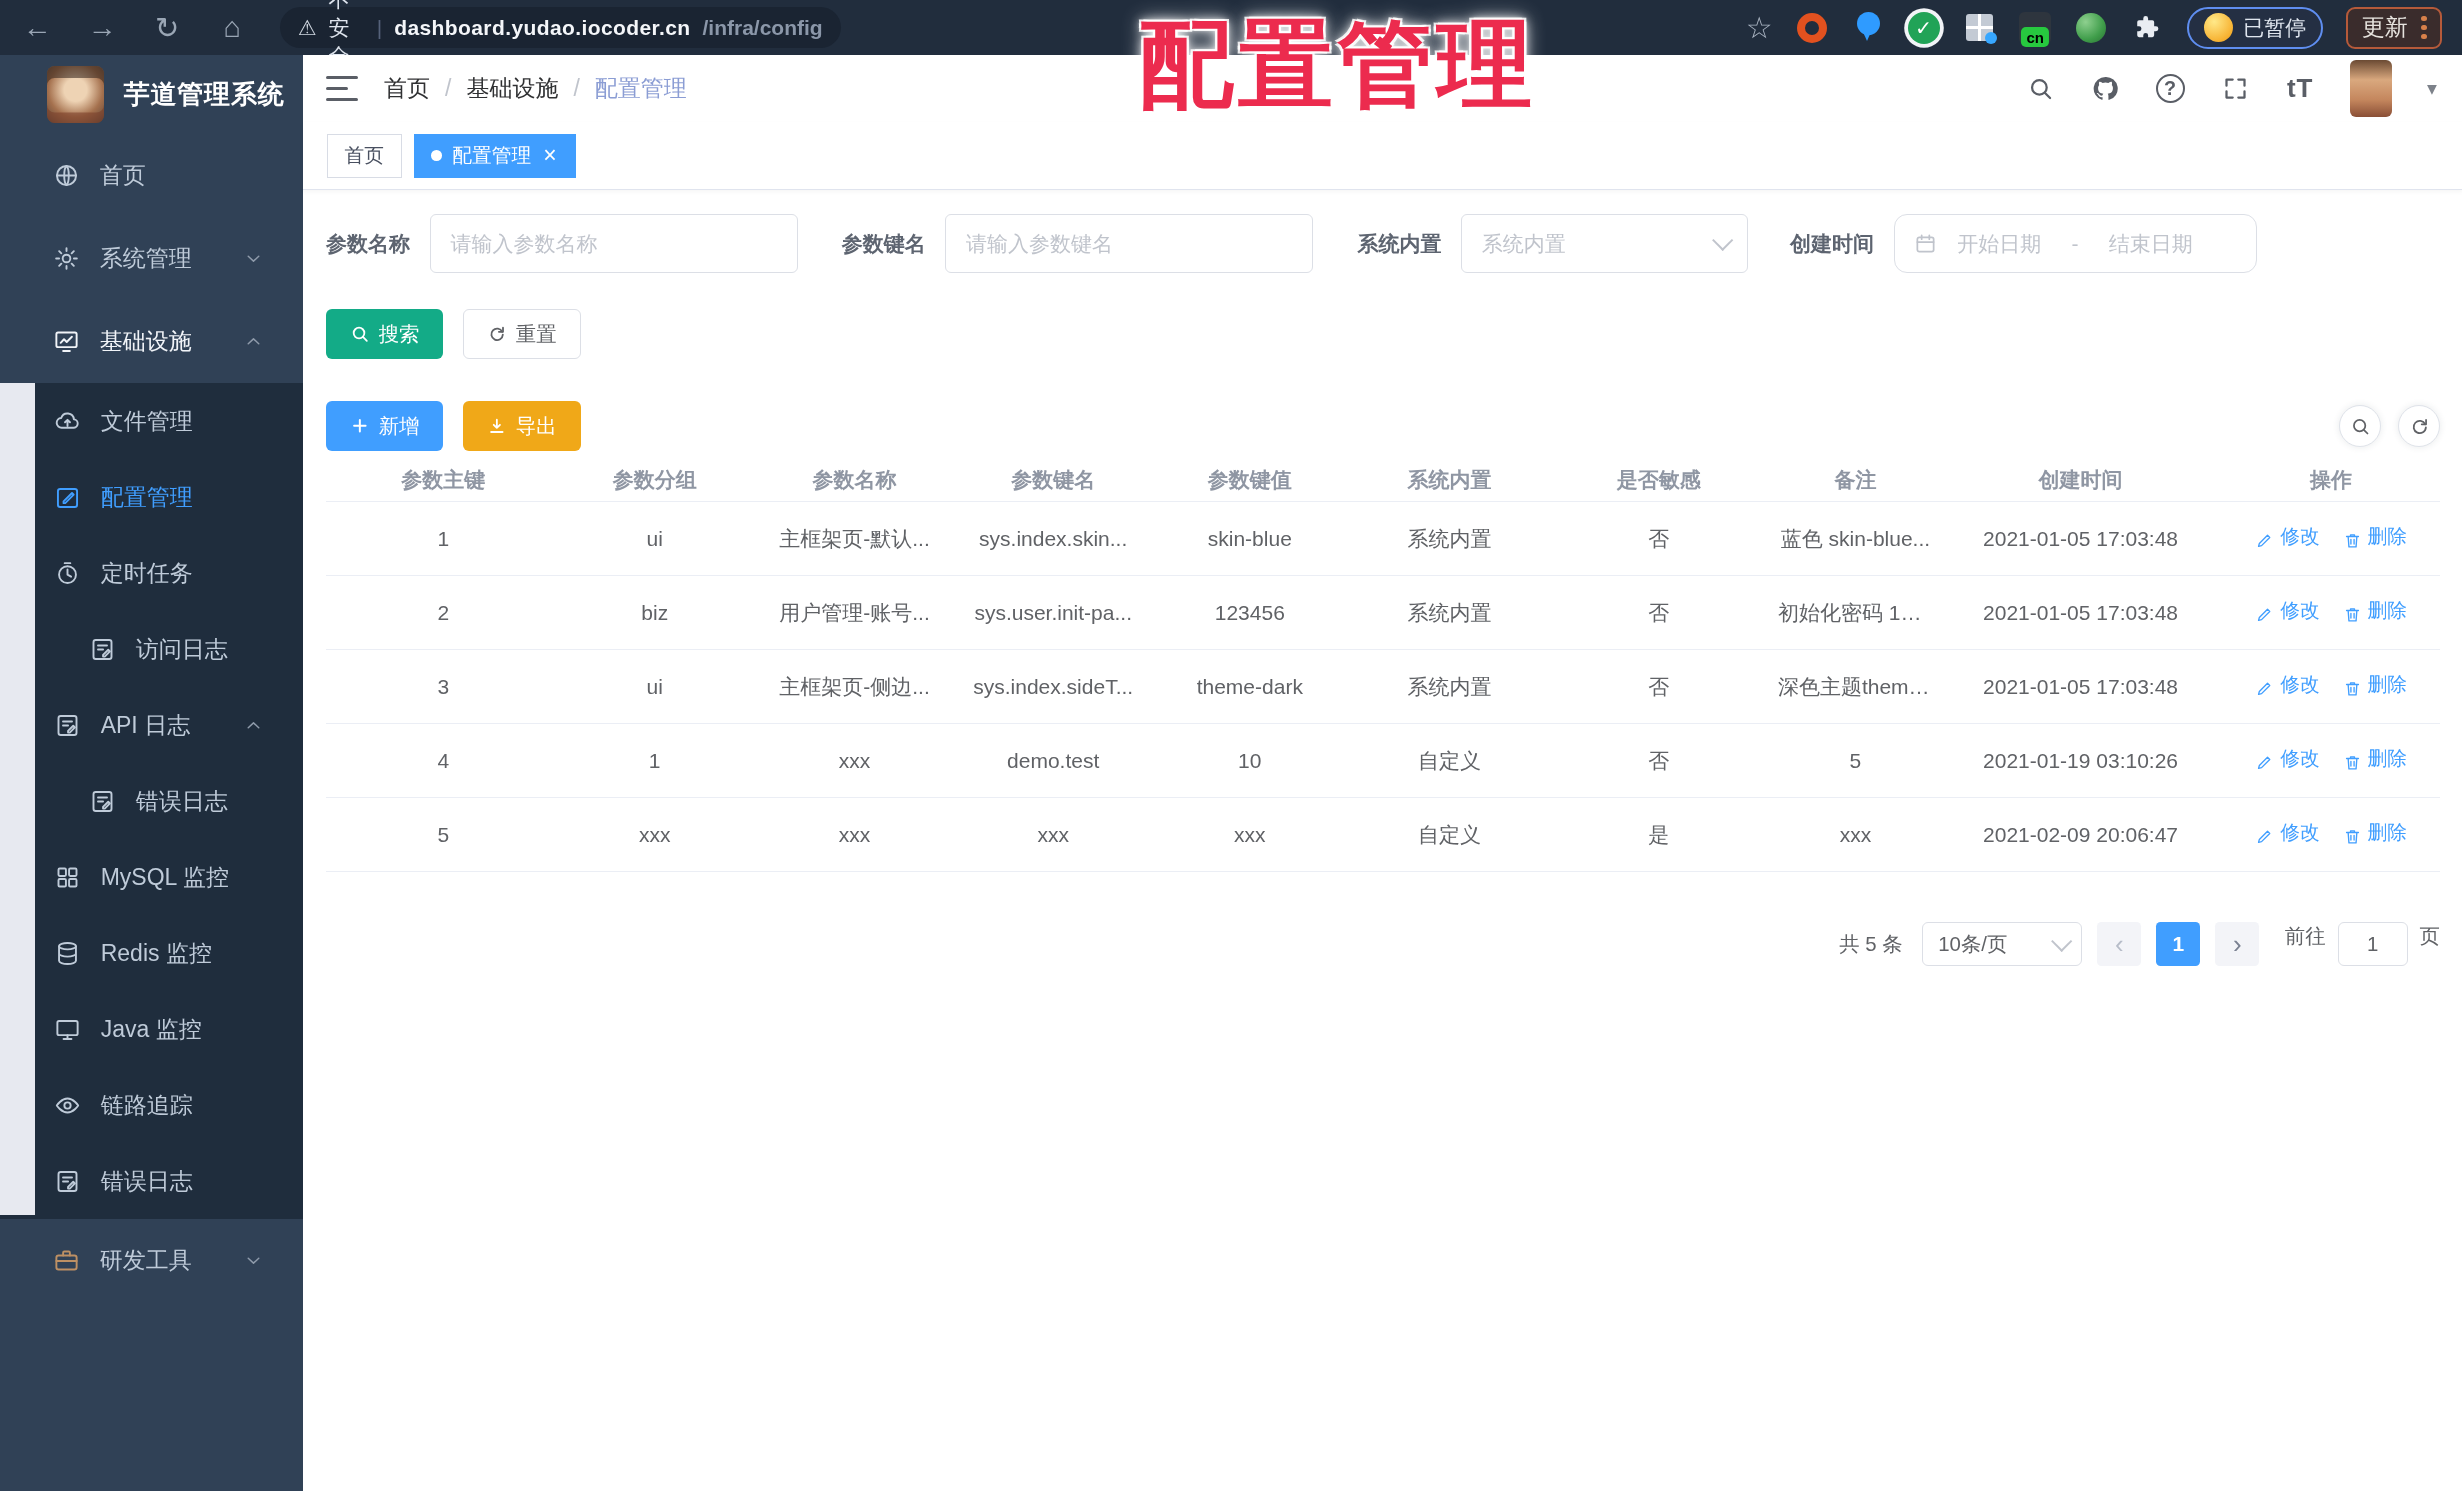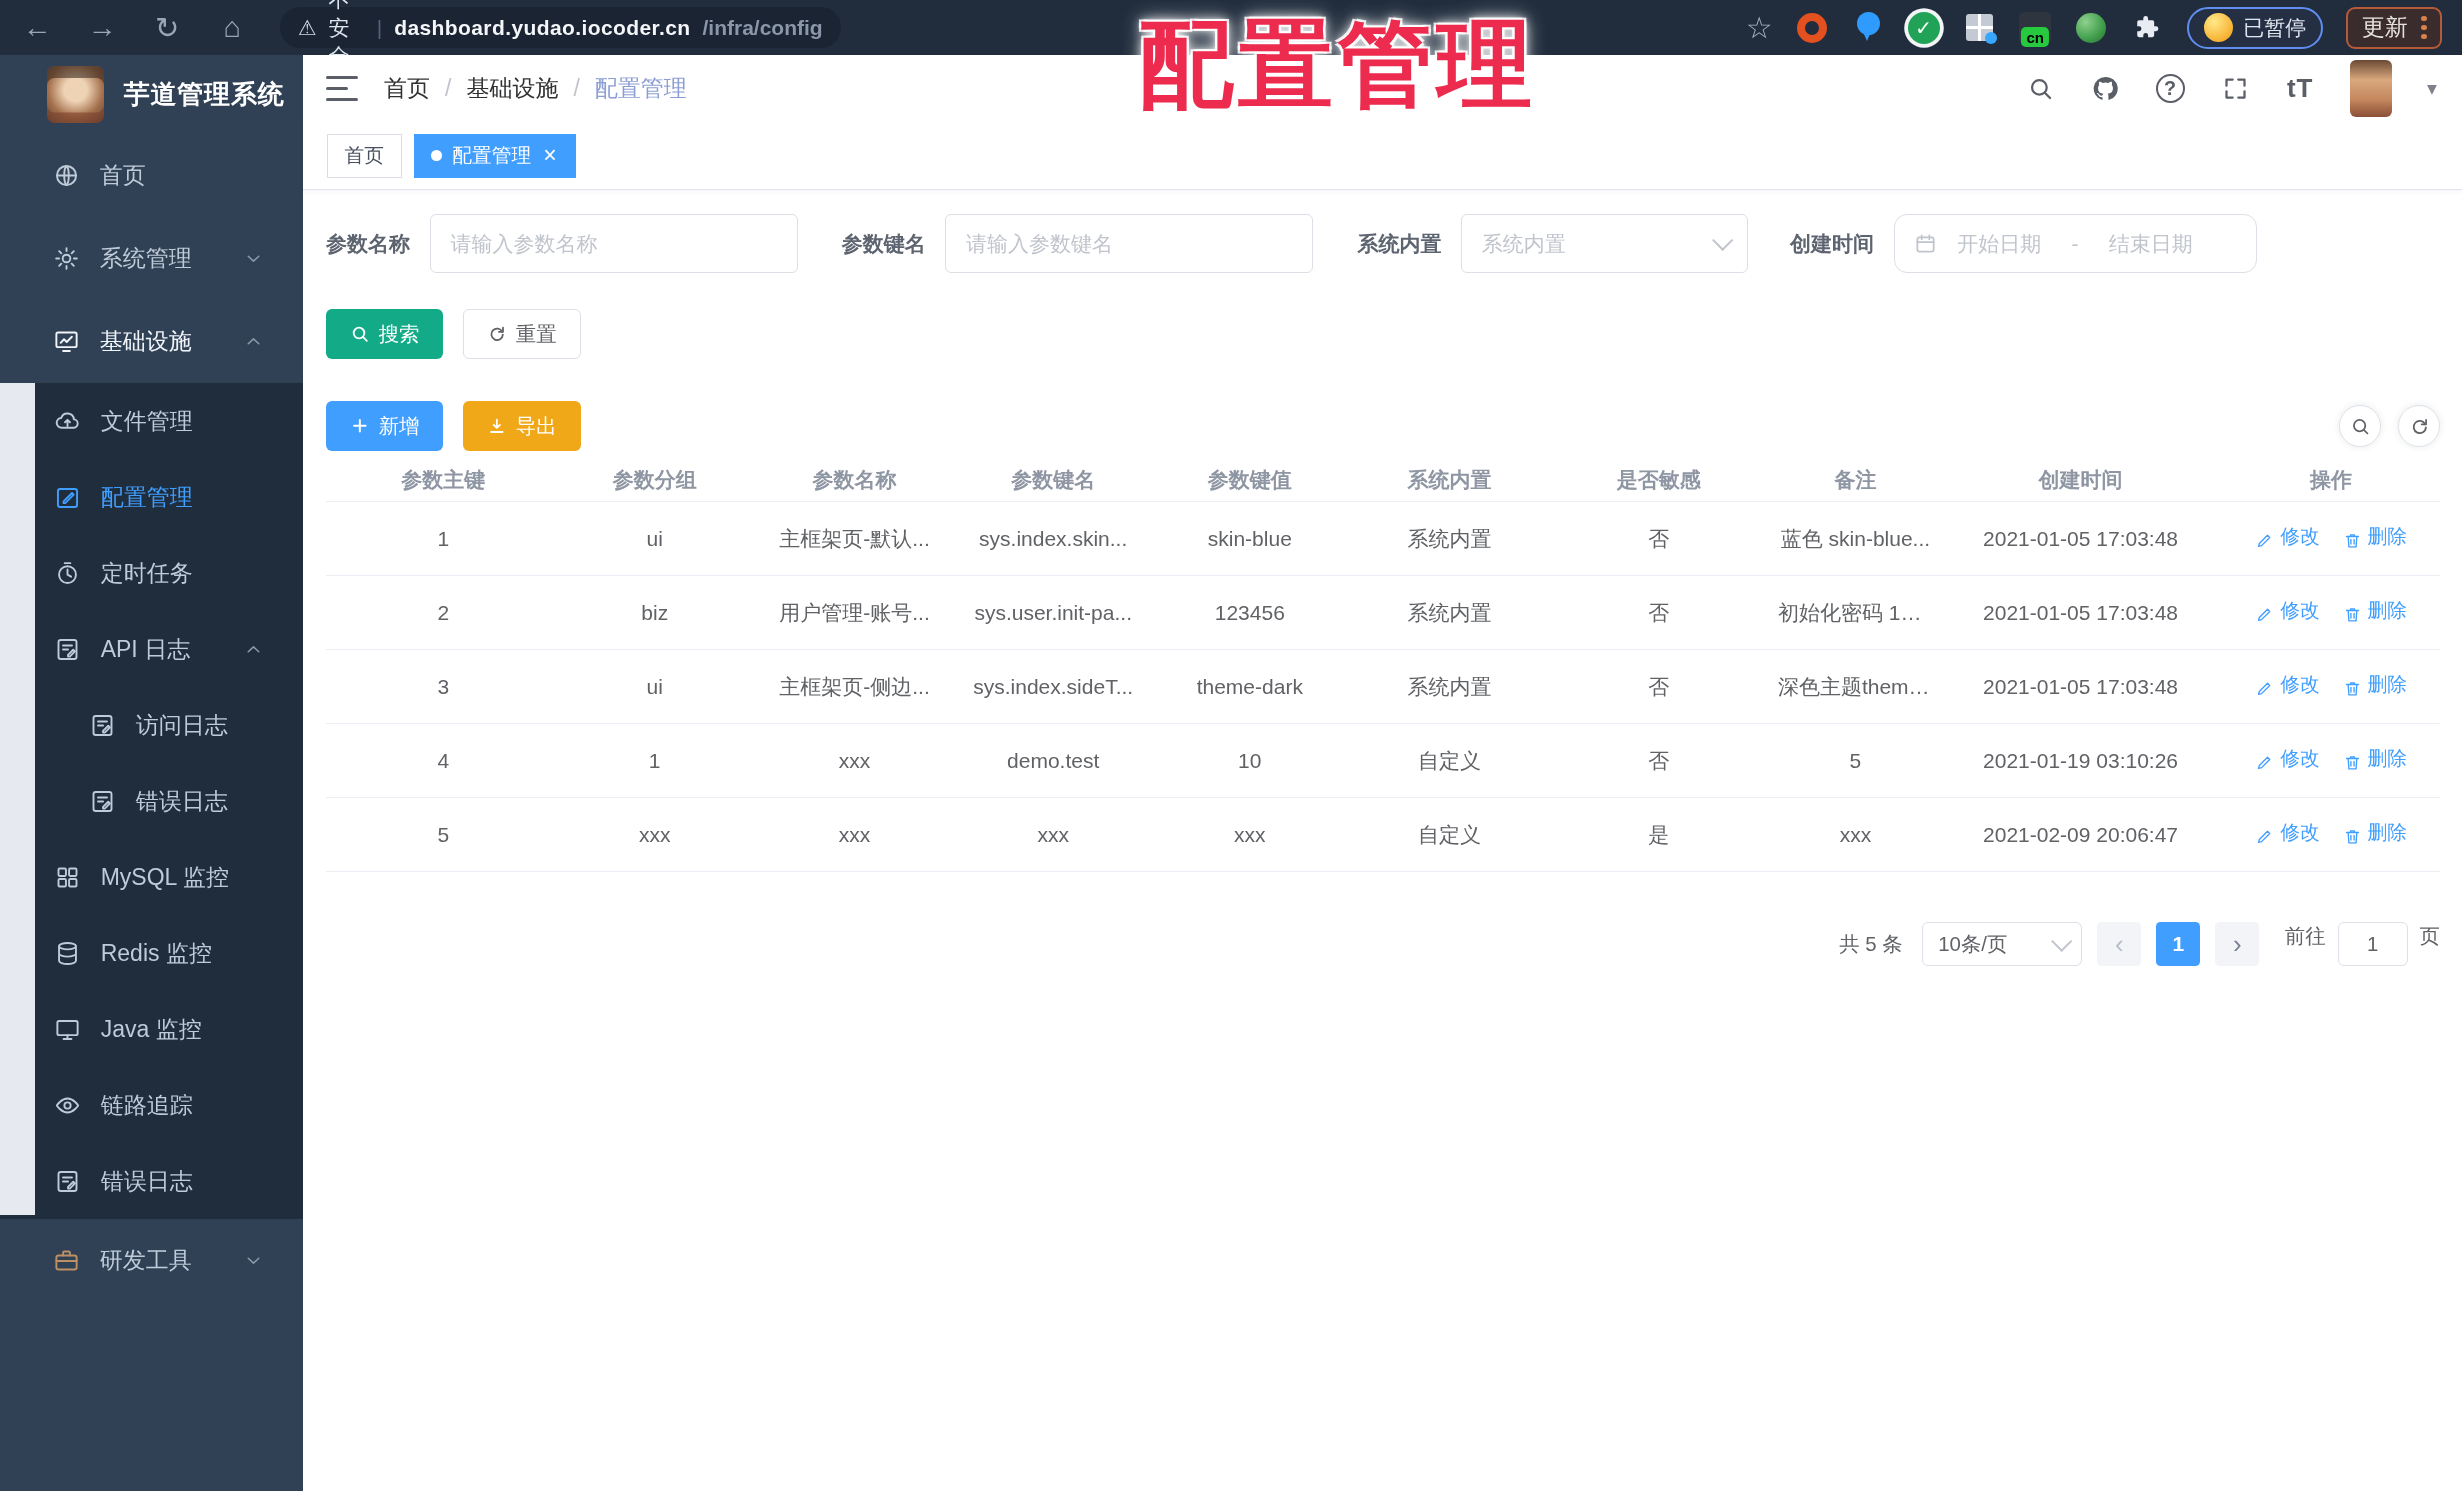--- a/index.html
+++ b/index.html
@@ -244,42 +244,42 @@
         </div>
         <div class="menu-item lv2">
           <span class="mi-icon">
             <svg viewBox="0 0 24 24" fill="none" stroke="currentColor" stroke-width="1.7" stroke-linecap="round" stroke-linejoin="round">
               <circle cx="12" cy="13" r="7.5"></circle>
               <path d="M12 13V8.5M12 13l3.2 1.8M9.5 2.8h5"></path>
             </svg>
           </span>
           <span>定时任务</span>
         </div>
-        <div class="menu-item lv2">
+        <div class="menu-item lv3">
           <span class="mi-icon">
             <svg viewBox="0 0 24 24" fill="none" stroke="currentColor" stroke-width="1.7" stroke-linecap="round" stroke-linejoin="round">
               <rect x="4" y="3.5" width="16" height="17" rx="2"></rect>
               <path d="M8 8.5h8M8 12h4.5M12.5 16.8l4.6-4.6 1.5 1.5-4.6 4.6h-1.5v-1.5z"></path>
             </svg>
           </span>
+          <span>访问日志</span>
+        </div>
+        <div class="menu-item lv2">
+          <span class="mi-icon">
+            <svg viewBox="0 0 24 24" fill="none" stroke="currentColor" stroke-width="1.7" stroke-linecap="round" stroke-linejoin="round">
+              <rect x="4" y="3.5" width="16" height="17" rx="2"></rect>
+              <path d="M8 8.5h8M8 12h4.5M12.5 16.8l4.6-4.6 1.5 1.5-4.6 4.6h-1.5v-1.5z"></path>
+            </svg>
+          </span>
           <span>API 日志</span>
           <span class="chevron">
             <svg viewBox="0 0 24 24" fill="none" stroke="currentColor" stroke-width="1.7" stroke-linecap="round" stroke-linejoin="round">
               <path d="M6 14.5l6-5.5 6 5.5"></path>
             </svg>
           </span>
-        </div>
-        <div class="menu-item lv3">
-          <span class="mi-icon">
-            <svg viewBox="0 0 24 24" fill="none" stroke="currentColor" stroke-width="1.7" stroke-linecap="round" stroke-linejoin="round">
-              <rect x="4" y="3.5" width="16" height="17" rx="2"></rect>
-              <path d="M8 8.5h8M8 12h4.5M12.5 16.8l4.6-4.6 1.5 1.5-4.6 4.6h-1.5v-1.5z"></path>
-            </svg>
-          </span>
-          <span>访问日志</span>
         </div>
         <div class="menu-item lv3">
           <span class="mi-icon">
             <svg viewBox="0 0 24 24" fill="none" stroke="currentColor" stroke-width="1.7" stroke-linecap="round" stroke-linejoin="round">
               <rect x="4" y="3.5" width="16" height="17" rx="2"></rect>
               <path d="M8 8.5h8M8 12h4.5M12.5 16.8l4.6-4.6 1.5 1.5-4.6 4.6h-1.5v-1.5z"></path>
             </svg>
           </span>
           <span>错误日志</span>
         </div>

